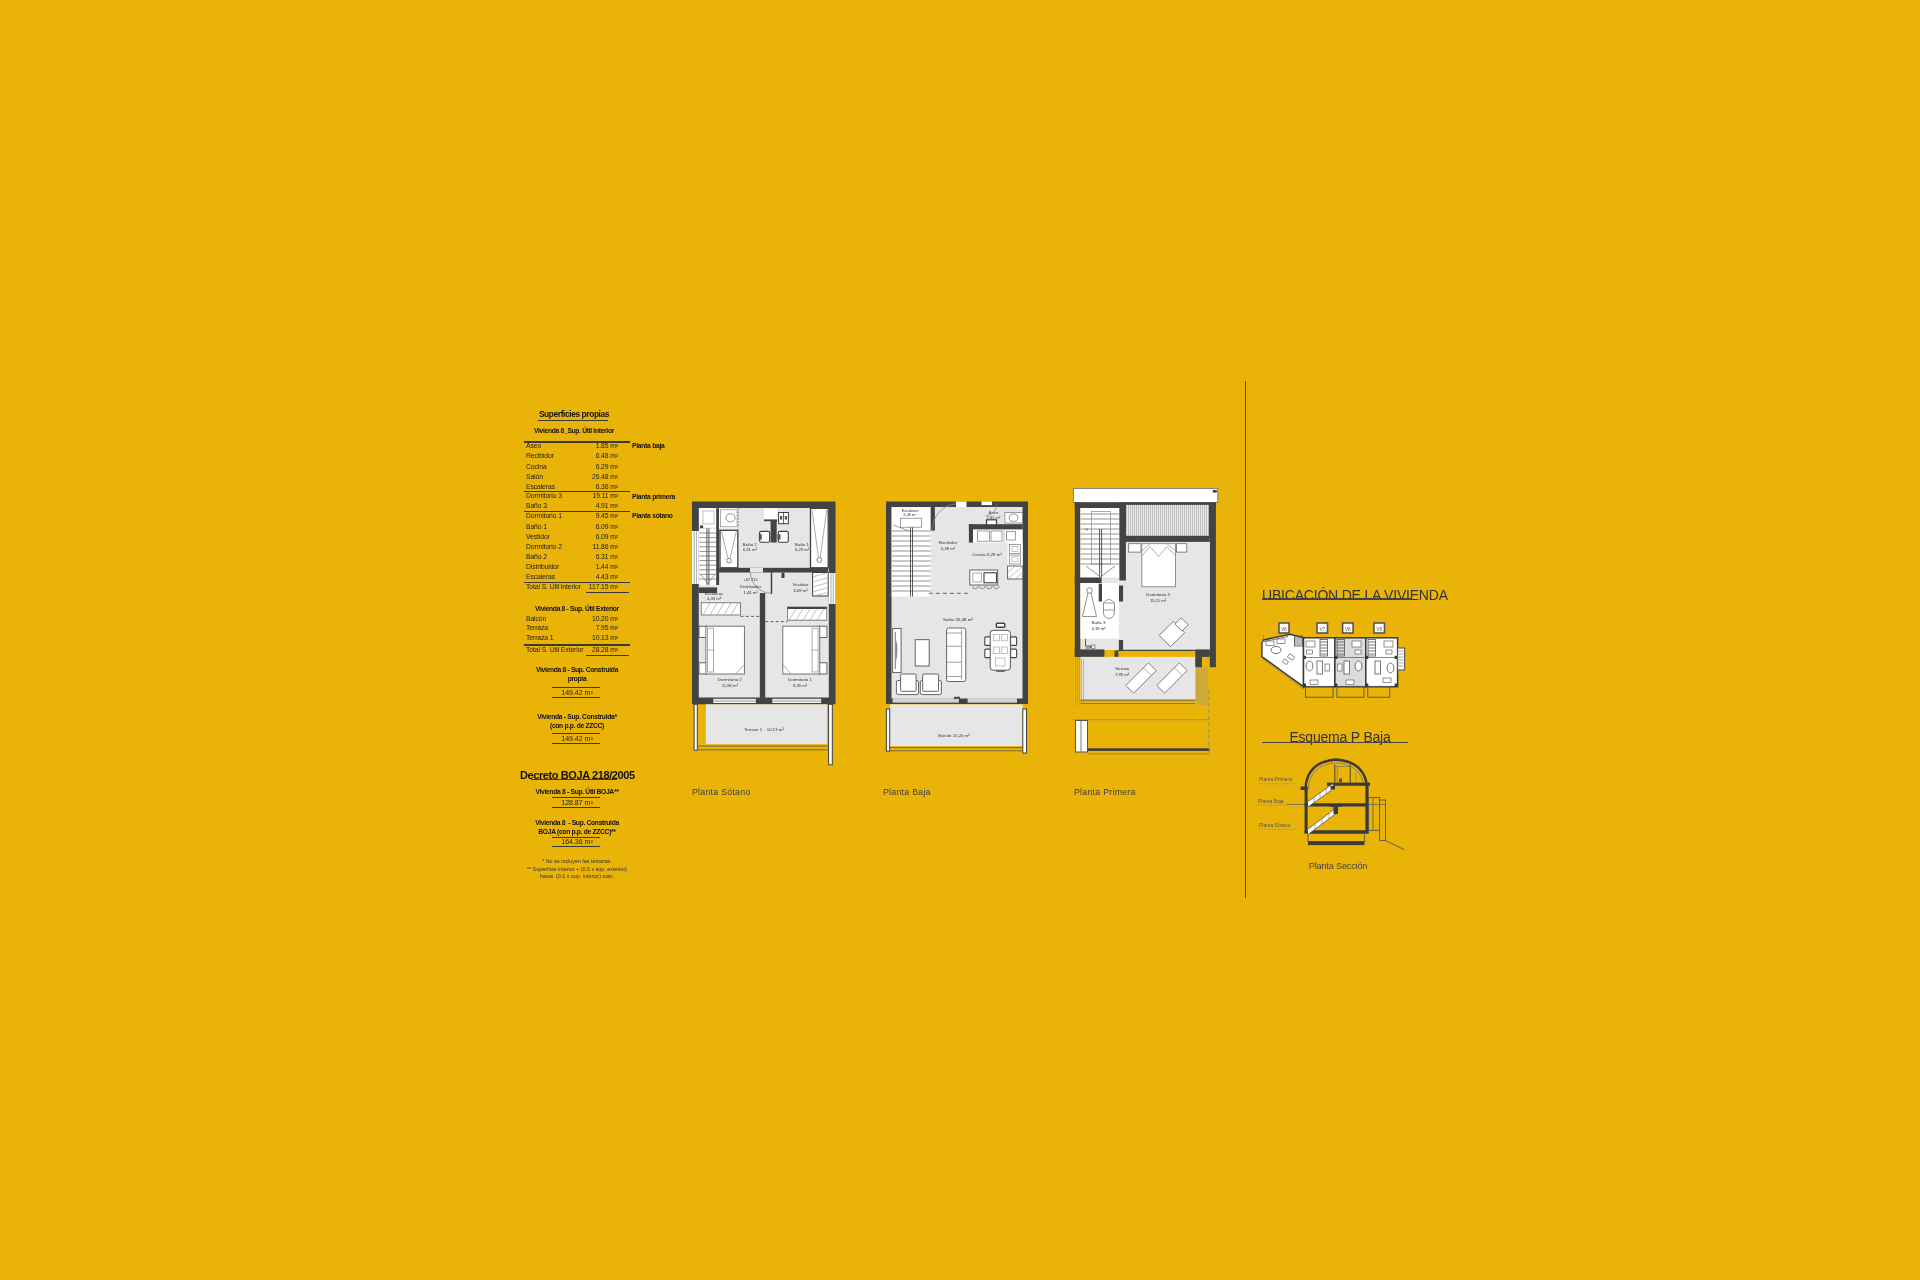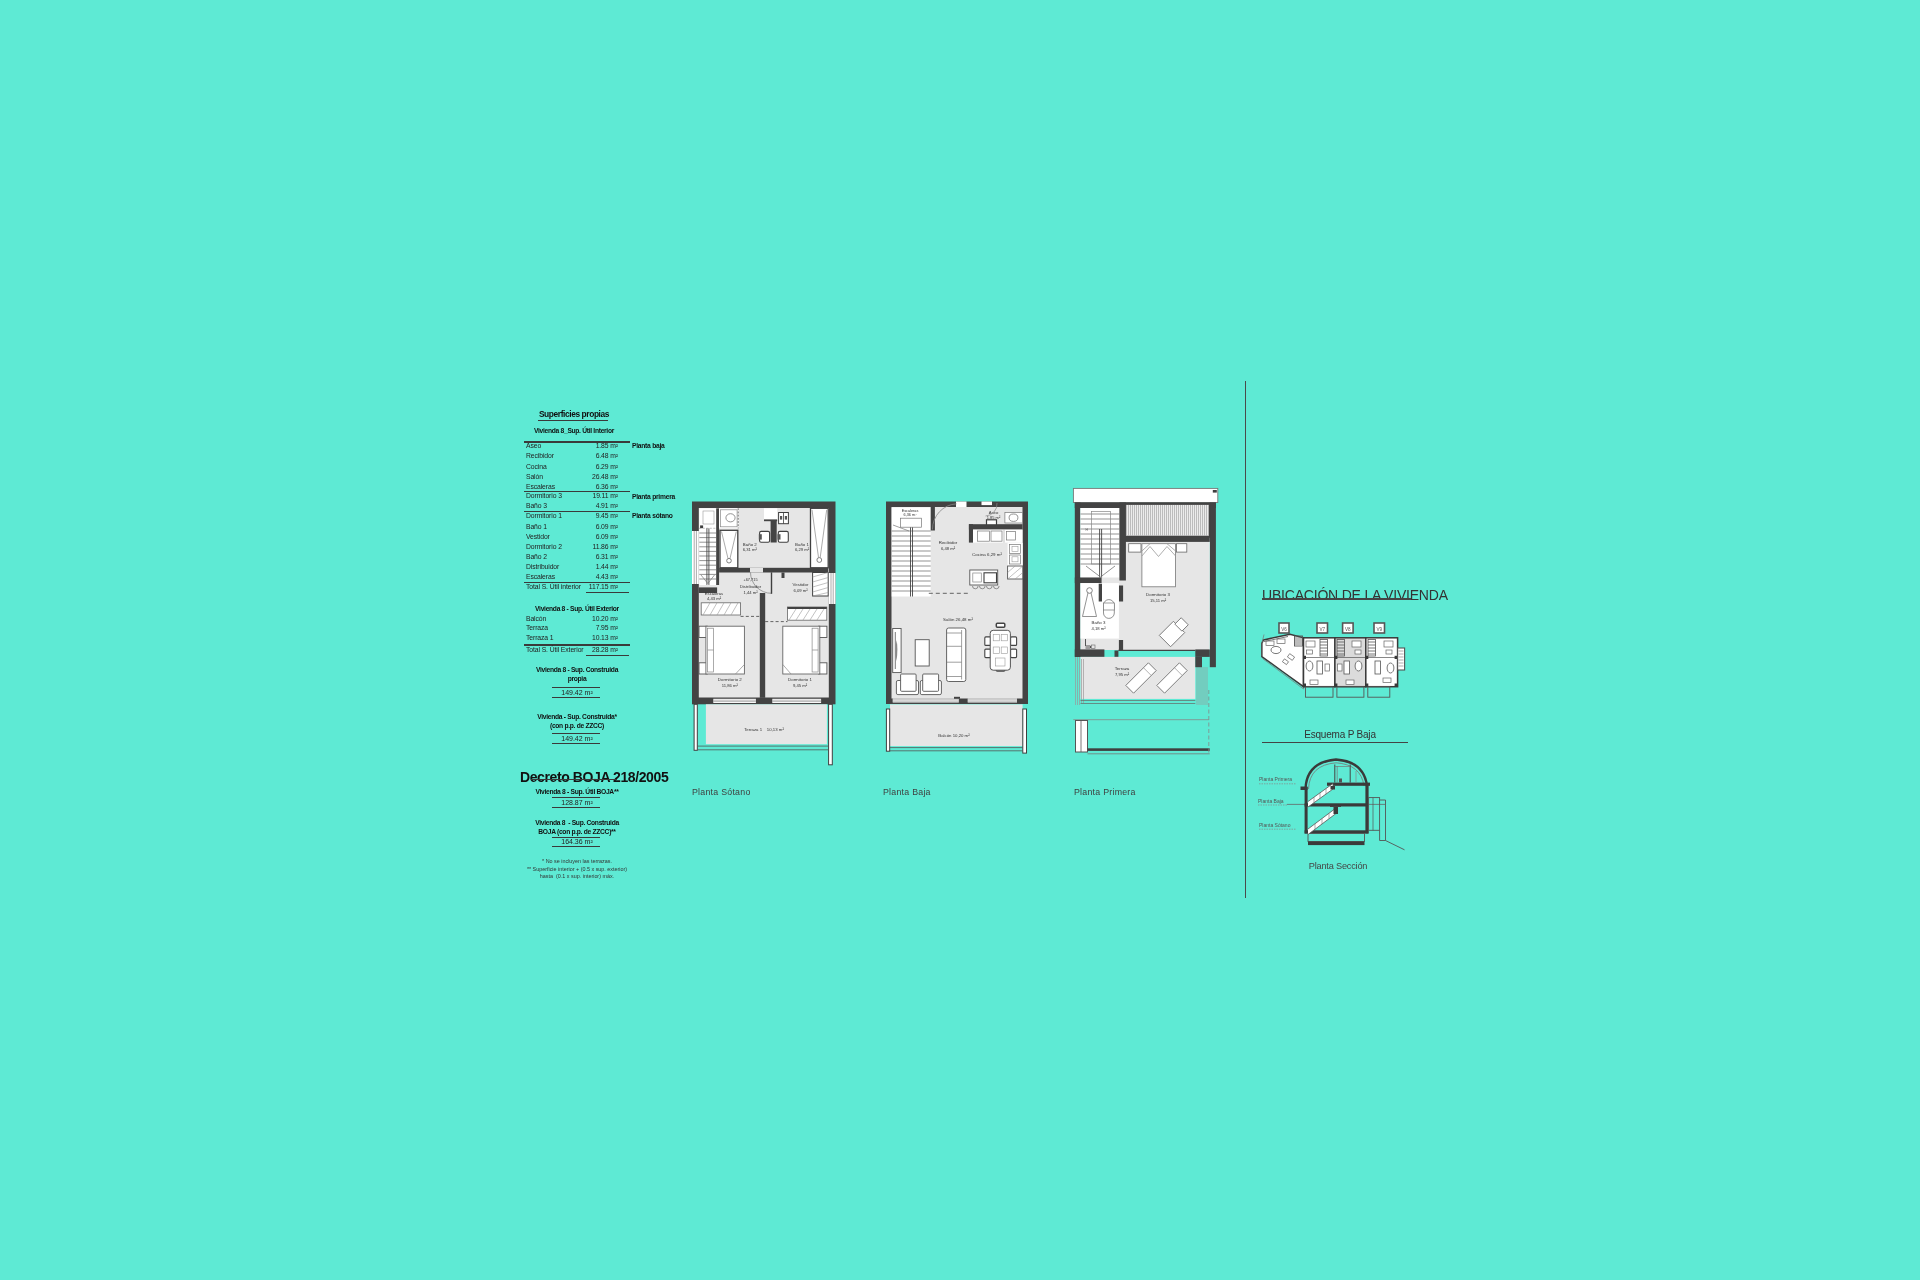--- a/index.html
+++ b/index.html
@@ -1,16 +1,16 @@
 <!DOCTYPE html>
 <html><head>
 <meta charset="utf-8">
 <style>
 html,body{margin:0;padding:0;background:#ffffff;}
-.page{position:relative;width:1920px;height:1280px;background:#5eead4;font-family:"Liberation Sans",sans-serif;overflow:hidden;}
+.page{position:relative;width:1920px;height:1280px;background:#eab308;font-family:"Liberation Sans",sans-serif;overflow:hidden;}
 .abs{position:absolute;}
 .trow{position:absolute;left:524px;width:106px;height:10px;font-size:6.8px;color:#222;letter-spacing:-0.1px;}
 .trow .lb{position:absolute;left:2px;top:0;}
 .trow .vl{position:absolute;right:12px;top:0;}
 .hl{position:absolute;background:#3a3a3a;}
 .pb{position:absolute;font-size:6.7px;font-weight:bold;color:#111;letter-spacing:-0.25px;white-space:nowrap;}
 .ctr{position:absolute;text-align:center;white-space:nowrap;}
 .planlabel{position:absolute;font-size:8.8px;color:#3f3f3f;letter-spacing:0.25px;white-space:nowrap;}
 </style>
 </head>
@@ -117,21 +117,21 @@
 <div class="ctr" style="left:524px;top:665px;width:106px;font-size:6.7px;font-weight:bold;color:#111;letter-spacing:-0.3px;line-height:9.4px;">Vivienda 8 - Sup. Construida<br>propia</div>
 <div class="hl" style="left:552px;top:687.0px;width:48px;height:1.1px;"></div>
 <div class="ctr" style="left:524px;top:688.5px;width:106px;font-size:7px;color:#222;">149.42 m²</div>
 <div class="hl" style="left:552px;top:696.8px;width:48px;height:1.1px;"></div>
 
 <div class="ctr" style="left:524px;top:712px;width:106px;font-size:6.7px;font-weight:bold;color:#111;letter-spacing:-0.3px;line-height:9.4px;">Vivienda - Sup. Construida*<br>(con p.p. de ZZCC)</div>
 <div class="hl" style="left:552px;top:733.2px;width:48px;height:1.1px;"></div>
 <div class="ctr" style="left:524px;top:734.7px;width:106px;font-size:7px;color:#222;">149.42 m²</div>
 <div class="hl" style="left:552px;top:742.6px;width:48px;height:1.1px;"></div>
 
-<div class="ctr" style="left:520px;top:768.5px;width:112px;font-size:14px;font-weight:bold;color:#111;letter-spacing:-0.4px;">Decreto BOJA 218/2005</div>
+<div class="ctr" style="left:520px;top:768.5px;width:112px;font-size:11px;font-weight:bold;color:#111;letter-spacing:-0.4px;">Decreto BOJA 218/2005</div>
 <div class="hl" style="left:531px;top:779.0px;width:86px;height:1.2px;"></div>
 
 <div class="ctr" style="left:524px;top:787.5px;width:106px;font-size:6.7px;font-weight:bold;color:#111;letter-spacing:-0.3px;">Vivienda 8 - Sup. Útil BOJA**</div>
 <div class="hl" style="left:552px;top:797.4px;width:48px;height:1.1px;"></div>
 <div class="ctr" style="left:524px;top:798.7px;width:106px;font-size:7px;color:#222;">128.87 m²</div>
 <div class="hl" style="left:552px;top:806.8px;width:48px;height:1.1px;"></div>
 
 <div class="ctr" style="left:524px;top:817.5px;width:106px;font-size:6.7px;font-weight:bold;color:#111;letter-spacing:-0.3px;line-height:9.4px;">Vivienda 8&nbsp; - Sup. Construida<br>BOJA (con p.p. de ZZCC)**</div>
 <div class="hl" style="left:552px;top:836.5px;width:48px;height:1.1px;"></div>
 <div class="ctr" style="left:524px;top:838.0px;width:106px;font-size:7px;color:#222;">164.36 m²</div>
@@ -145,21 +145,21 @@
 
 <div class="planlabel" style="left:883px;top:786.5px;">Planta Baja</div>
 
 <div class="planlabel" style="left:1074px;top:786.5px;">Planta Primera</div>
 
 <div class="hl" style="left:1244.5px;top:381px;width:1.7px;height:517px;background:#4a4a4a;"></div>
 
 <div class="ctr" style="left:1262px;top:586.5px;width:146px;font-size:14px;color:#333;letter-spacing:-0.2px;">UBICACIÓN DE LA VIVIENDA</div>
 <div class="hl" style="left:1262px;top:598.3px;width:149px;height:1.7px;background:#444;"></div>
 
-<div class="ctr" style="left:1267px;top:729px;width:146px;font-size:10px;color:#333;letter-spacing:-0.2px;">Esquema P Baja</div>
+<div class="ctr" style="left:1267px;top:729px;width:146px;font-size:14px;color:#333;letter-spacing:-0.2px;">Esquema P Baja</div>
 <div class="hl" style="left:1262px;top:741.8px;width:146px;height:1.6px;background:#444;"></div>
 
 <div class="ctr" style="left:1265px;top:860.5px;width:146px;font-size:9.2px;color:#454545;letter-spacing:-0.2px;">Planta Sección</div>
 
 <svg class="abs" style="left:685px;top:495px;" width="155" height="290" viewBox="685 495 155 290" xmlns="http://www.w3.org/2000/svg">
 <g fill="none" stroke="none">
 
 <rect x="692" y="501.5" width="143.5" height="202.8" fill="#434343"></rect>
 
 <rect x="698.8" y="508" width="130" height="189.5" fill="#e6e6e6"></rect>

